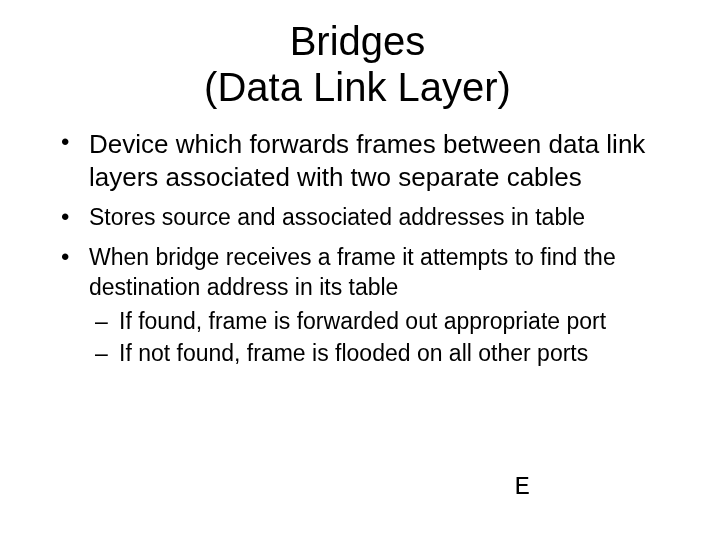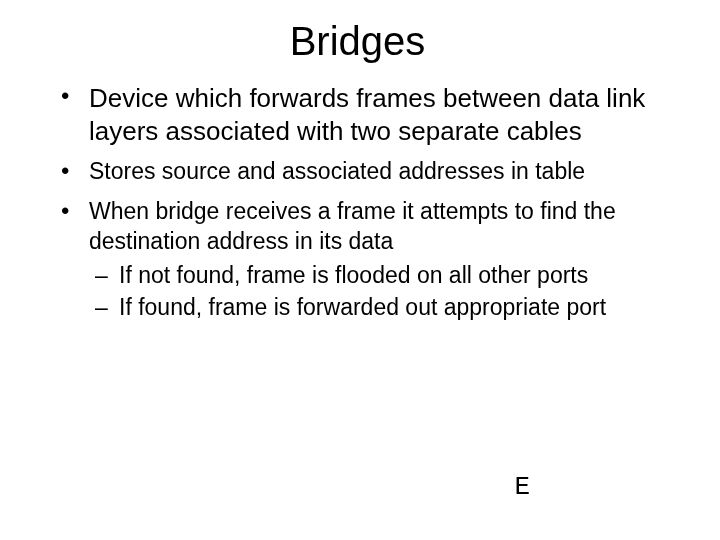--- a/index.html
+++ b/index.html
@@ -81,38 +81,39 @@
     color: #000;
   }
 </style>
 </head>
 <body>
 
 <div class="slide">
 
   <div class="title">
     <span>Bridges</span><br>
+    <span>(Data Link Layer)</span>
   </div>
 
   <div class="body">
     <ul class="lvl1">
       <li class="big">
         <span>Device which forwards frames between data link layers associated with two separate cables</span>
       </li>
       <li class="med">
         <span>Stores source and associated addresses in table</span>
       </li>
       <li class="med">
-        <span>When bridge receives a frame it attempts to find the destination address in its data</span>
+        <span>When bridge receives a frame it attempts to find the destination address in its table</span>
         <ul class="lvl2">
           <li>
-            <span>If not found, frame is flooded on all other ports</span>
+            <span>If found, frame is forwarded out appropriate port</span>
           </li>
           <li>
-            <span>If found, frame is forwarded out appropriate port</span>
+            <span>If not found, frame is flooded on all other ports</span>
           </li>
         </ul>
       </li>
     </ul>
   </div>
 
   <div class="footer-e">E</div>
 
 </div>
 

